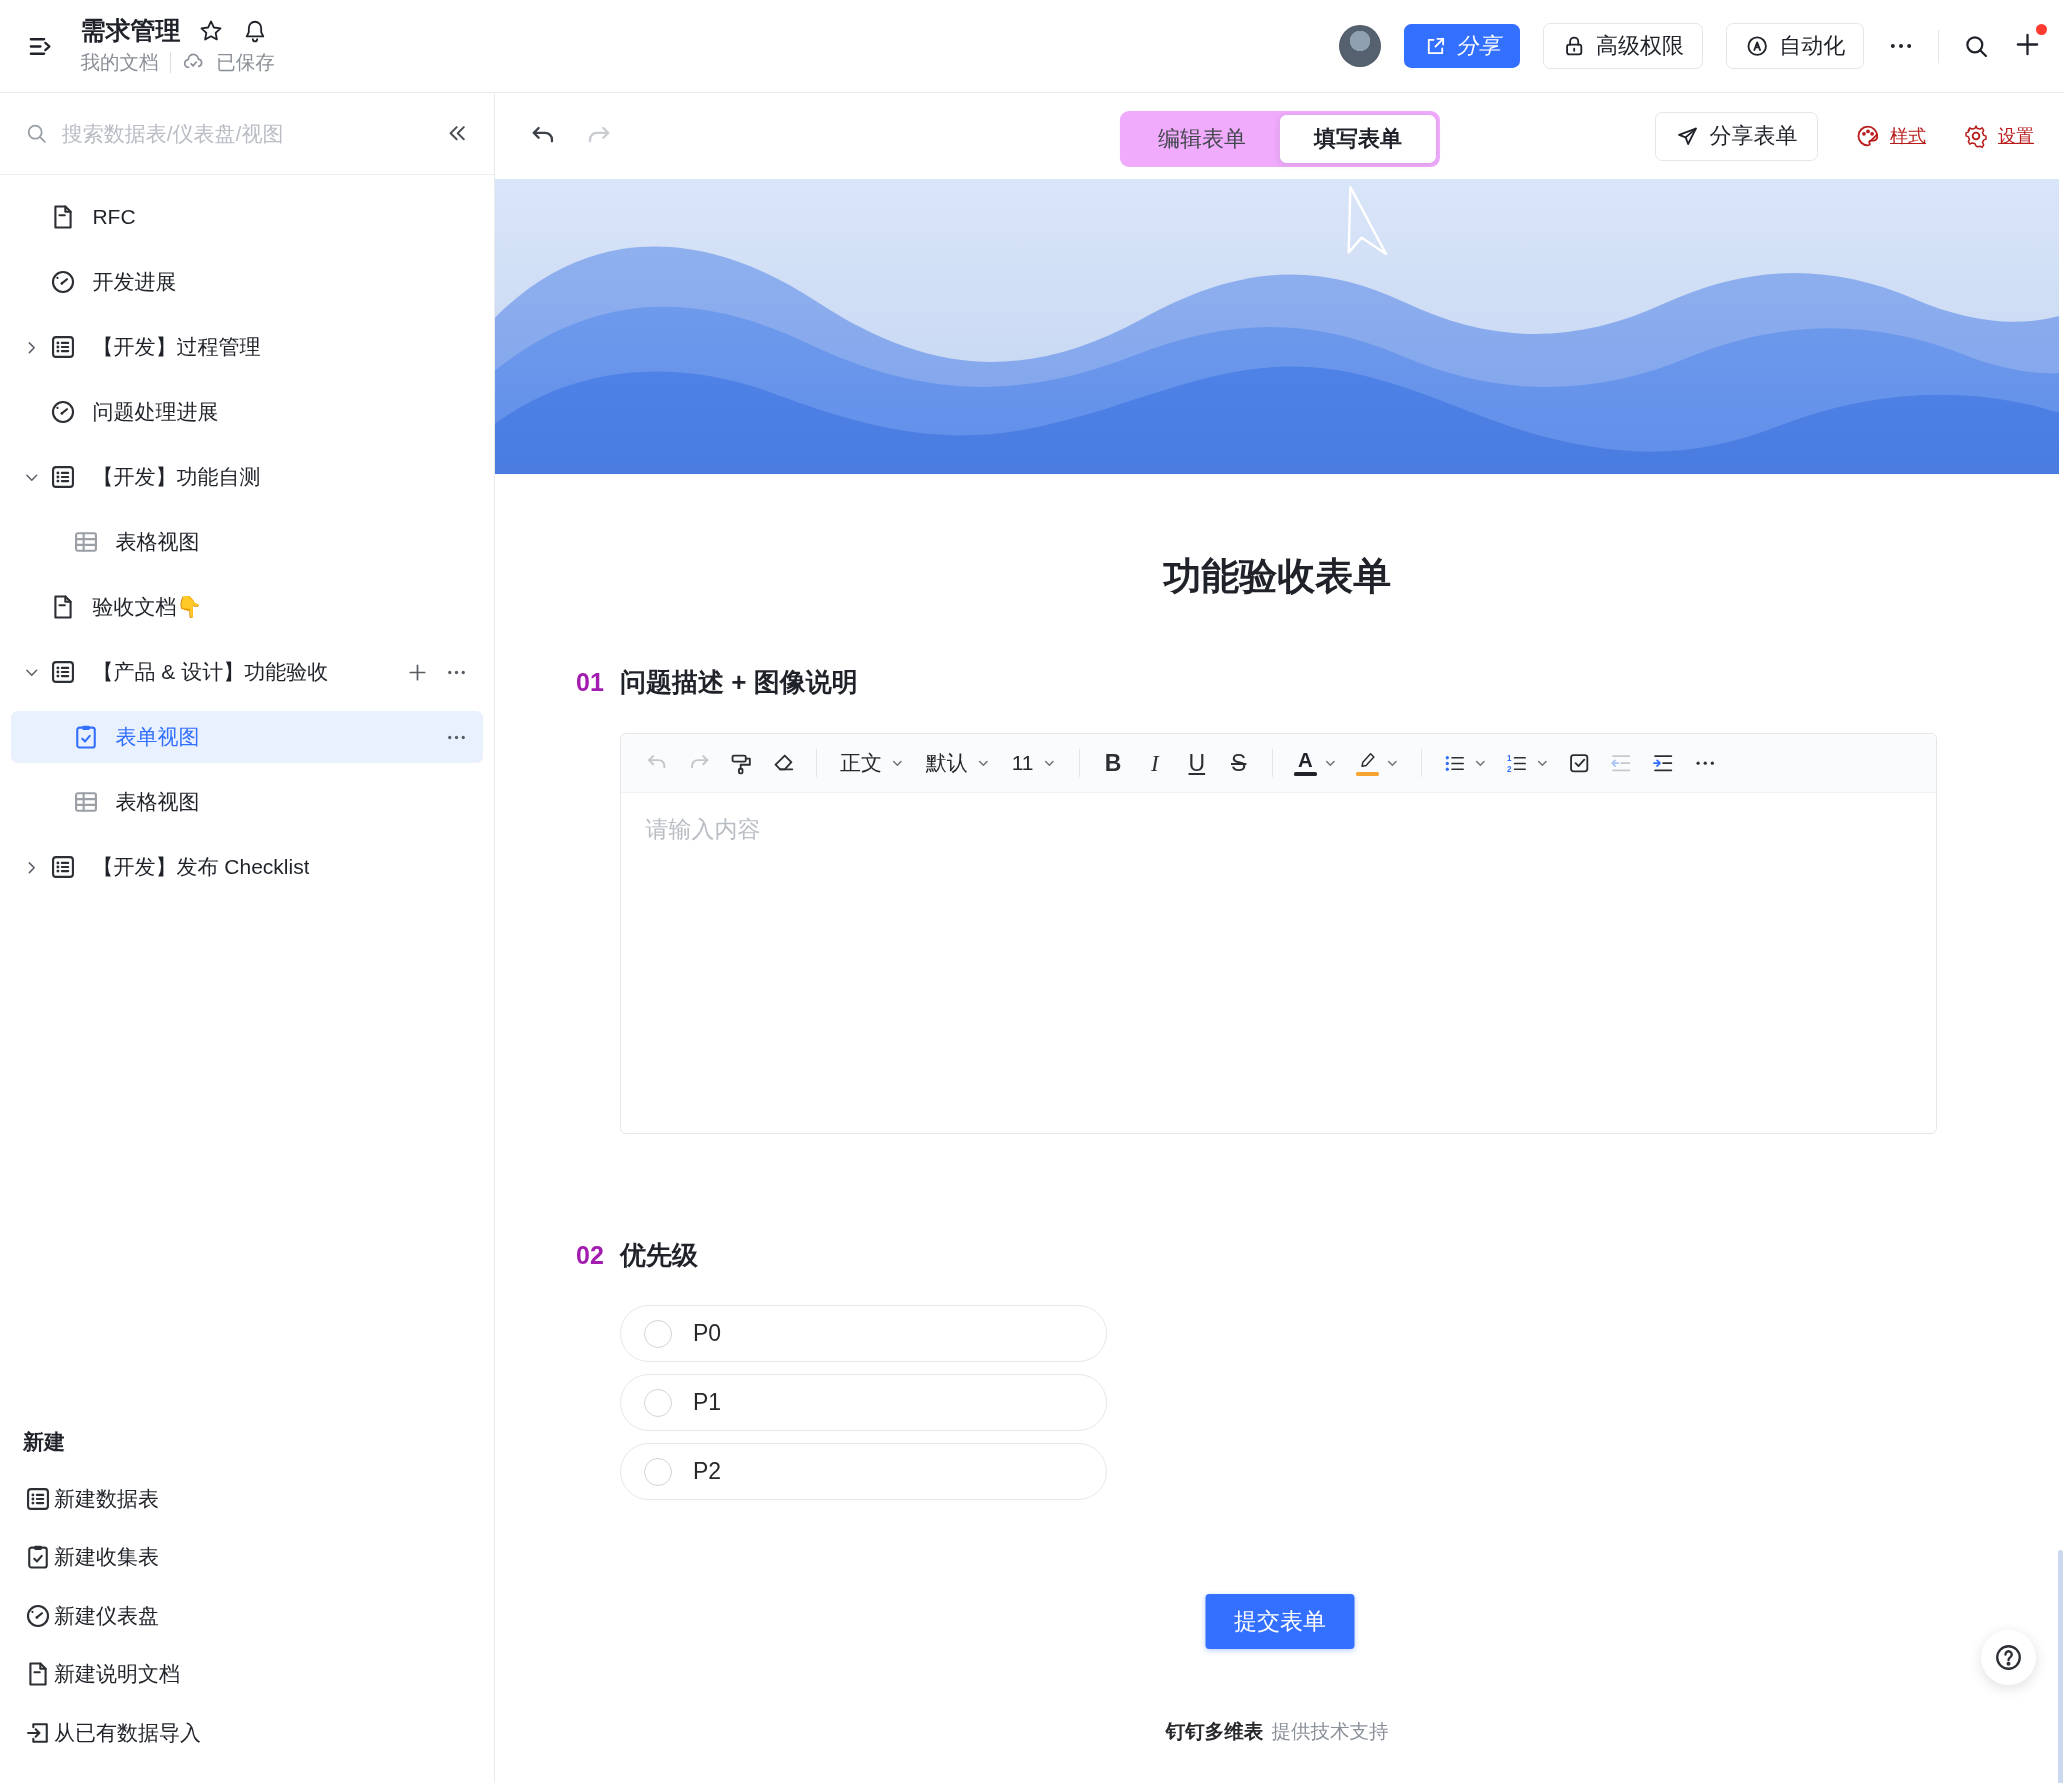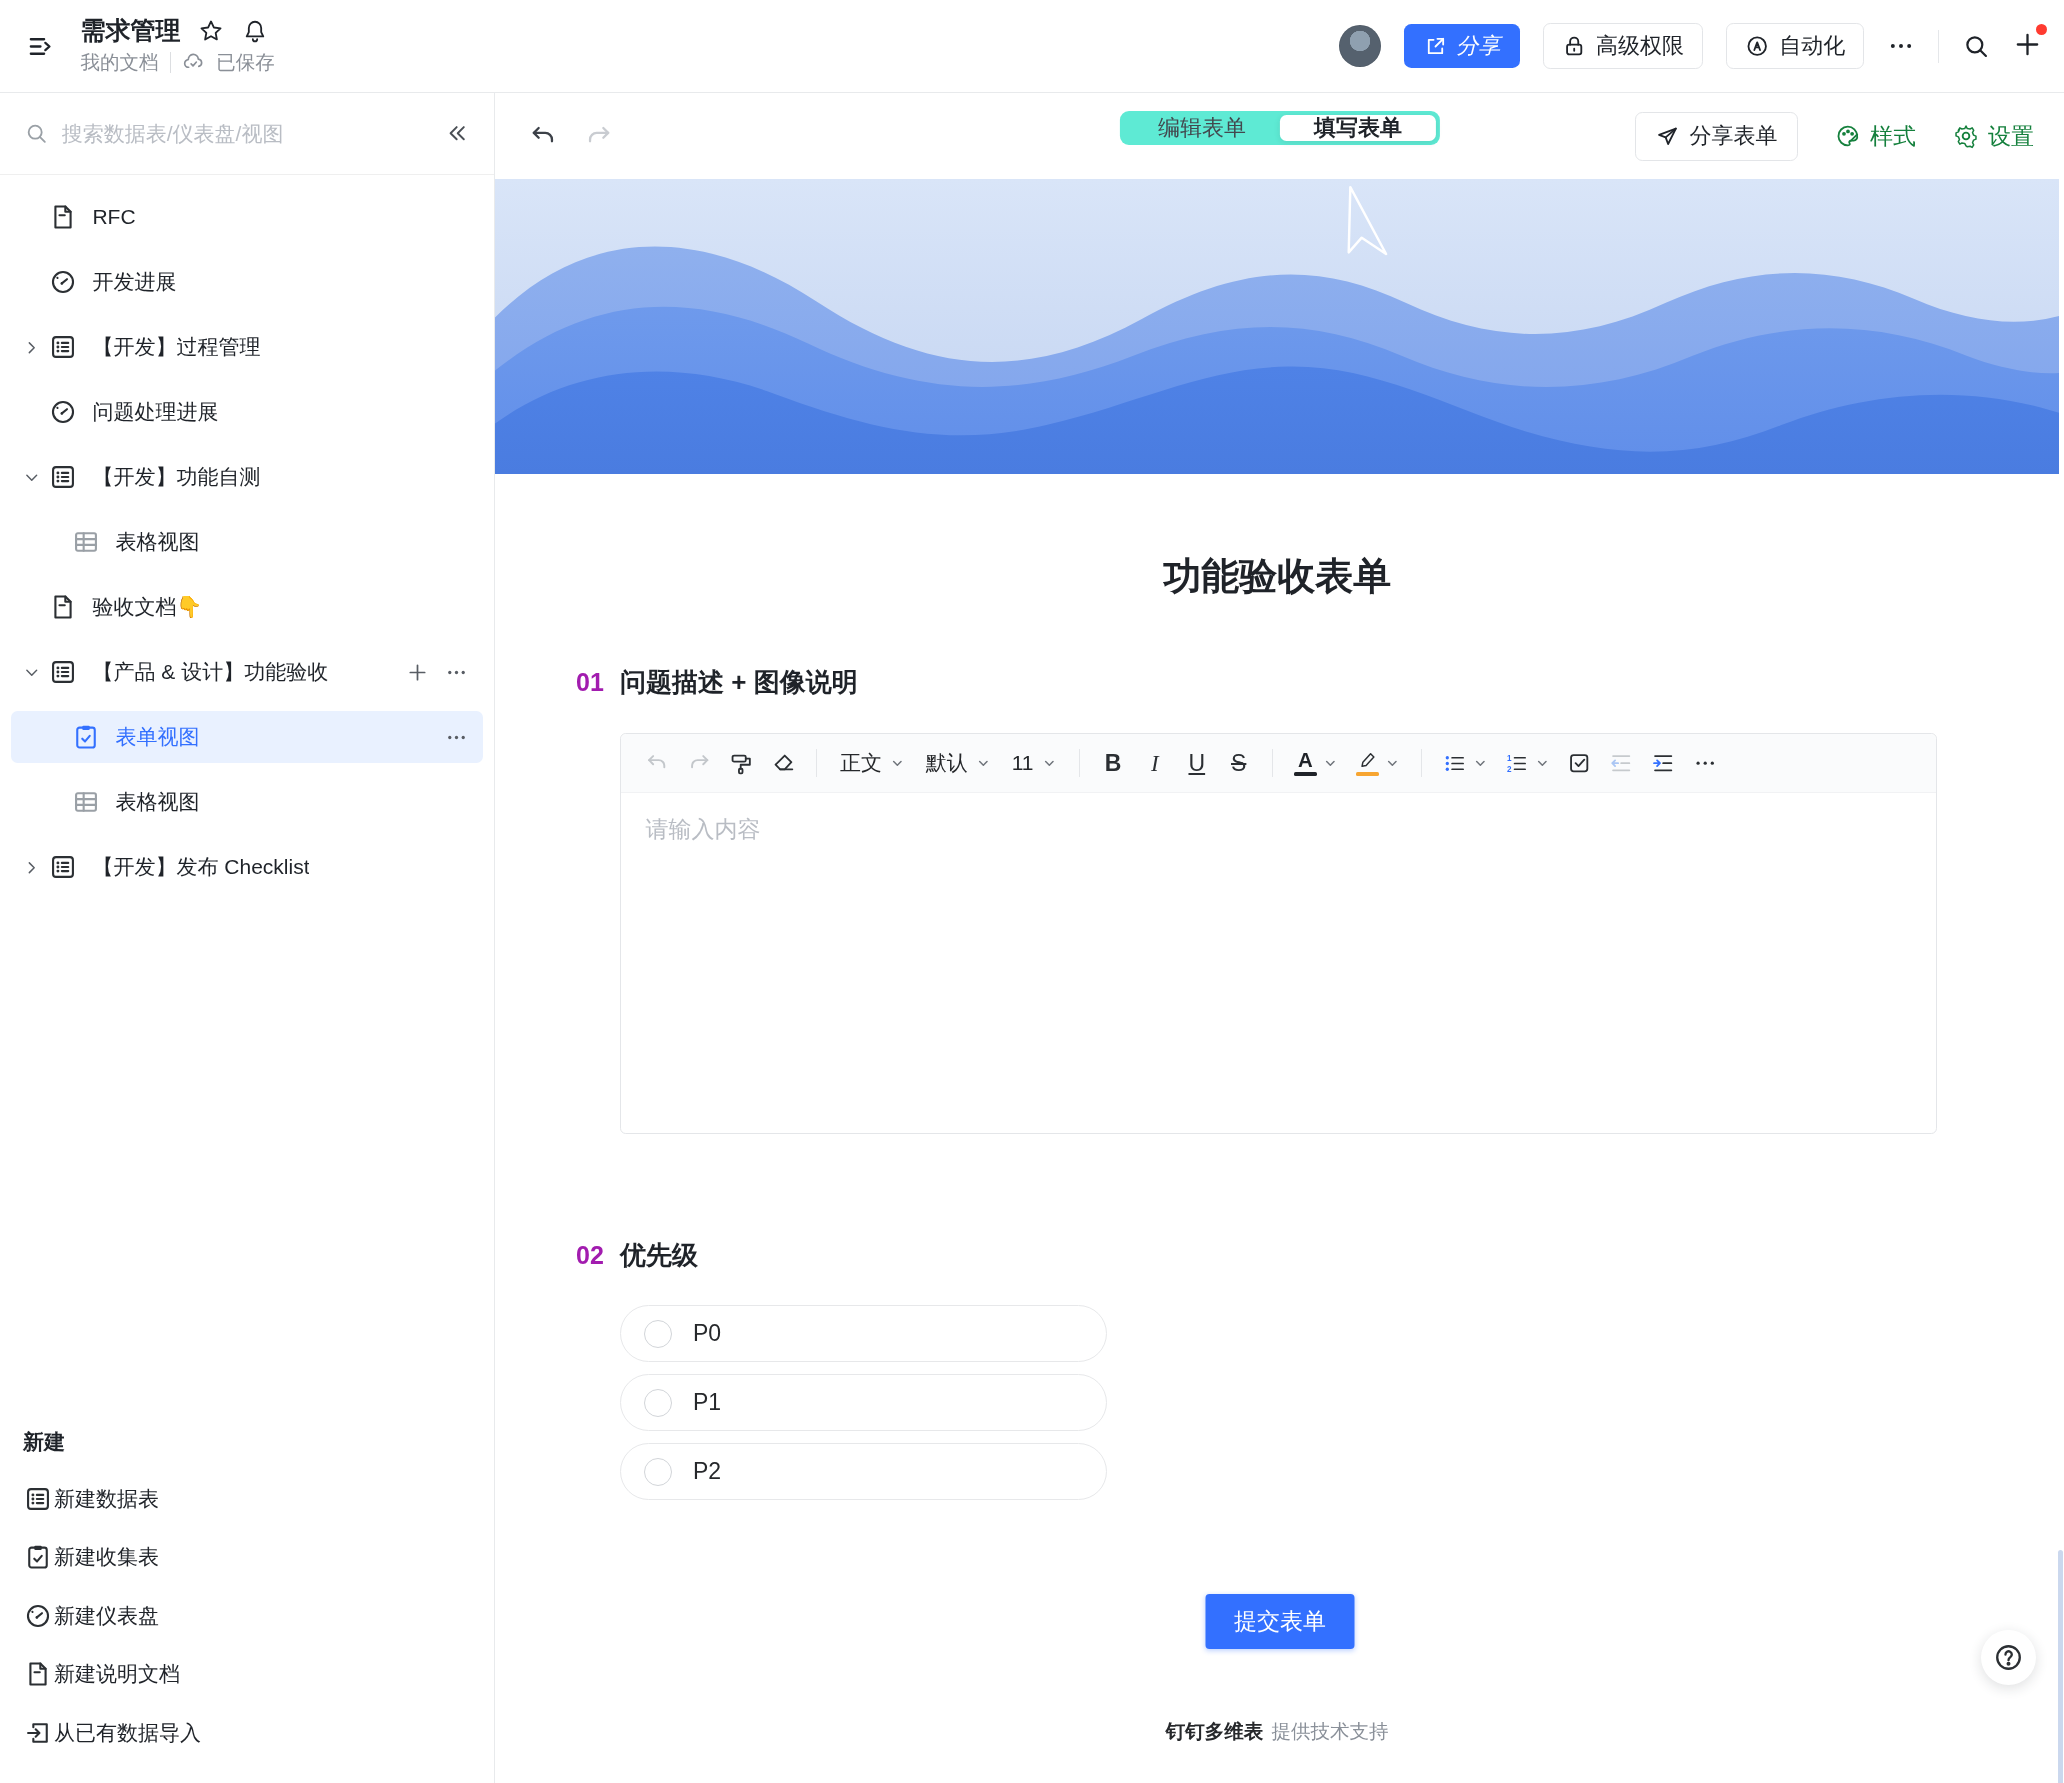--- a/index.html
+++ b/index.html
@@ -52,26 +52,26 @@
   .new-row{height:52px;margin-bottom:6.5px;display:flex;align-items:center;padding-left:23px;cursor:pointer;font-size:21px;color:#1f2329;}
   .new-row .tree-icon{margin-left:0;}
   .new-row .tree-label{margin-left:2px;}
 
   
   .main{position:absolute;left:495px;top:93px;right:0;bottom:0;background:#fff;}
   .main-toolbar{position:relative;height:86px;}
   .undo-redo{position:absolute;left:34px;top:0;height:86px;display:flex;align-items:center;gap:26px;}
   .u-dark{color:#3c4148;cursor:pointer;}
   .u-light{color:#c9ccd1;}
-  .tab-group{position:absolute;left:50%;transform:translateX(-50%);top:18px;height:34px;background:#5eead4;border-radius:9px;padding:4.1px;display:flex;box-sizing:border-box;}
+  .tab-group{position:absolute;left:50%;transform:translateX(-50%);top:18px;height:56px;background:#f0abfc;border-radius:9px;padding:4.1px;display:flex;box-sizing:border-box;}
   .tab{padding:0 34px;display:flex;align-items:center;font-size:22px;color:#43484e;border-radius:6.5px;cursor:pointer;}
   .tab.active{background:#fff;color:#1f2329;font-weight:700;box-shadow:0 1.6px 6.5px rgba(31,35,41,.10);}
   .toolbar-right{position:absolute;right:31px;top:0;height:86px;display:flex;align-items:center;gap:37px;padding-left:38px;}
   .share-form-btn{height:47px;padding:0 19.5px;border:0.8px solid #e3e5e8;border-radius:7.3px;display:flex;align-items:center;gap:9.8px;font-size:22px;color:#1f2329;cursor:pointer;background:#fff;}
-  .tb-item{display:flex;align-items:center;gap:9px;font-size:23px;color:#15803d;cursor:pointer;}
+  .tb-item{display:flex;align-items:center;gap:9px;font-size:18px;color:#b91c1c;cursor:pointer;text-decoration:underline;}
 
   .banner{position:absolute;left:0;top:86px;right:5.7px;height:295px;overflow:hidden;}
   .banner svg{width:100%;height:100%;display:block;}
 
   .form-title{position:absolute;top:458px;left:0;right:5.7px;text-align:center;font-size:38px;font-weight:700;color:#1f2329;}
   .section-head{position:absolute;left:81px;display:flex;align-items:baseline;gap:16.3px;}
   .sec-num{font-size:25px;font-weight:700;color:#a21caf;}
   .sec-label{font-size:26px;font-weight:700;color:#1f2329;}
   .sec-1{top:572px;}
   .sec-2{top:1145px;}

